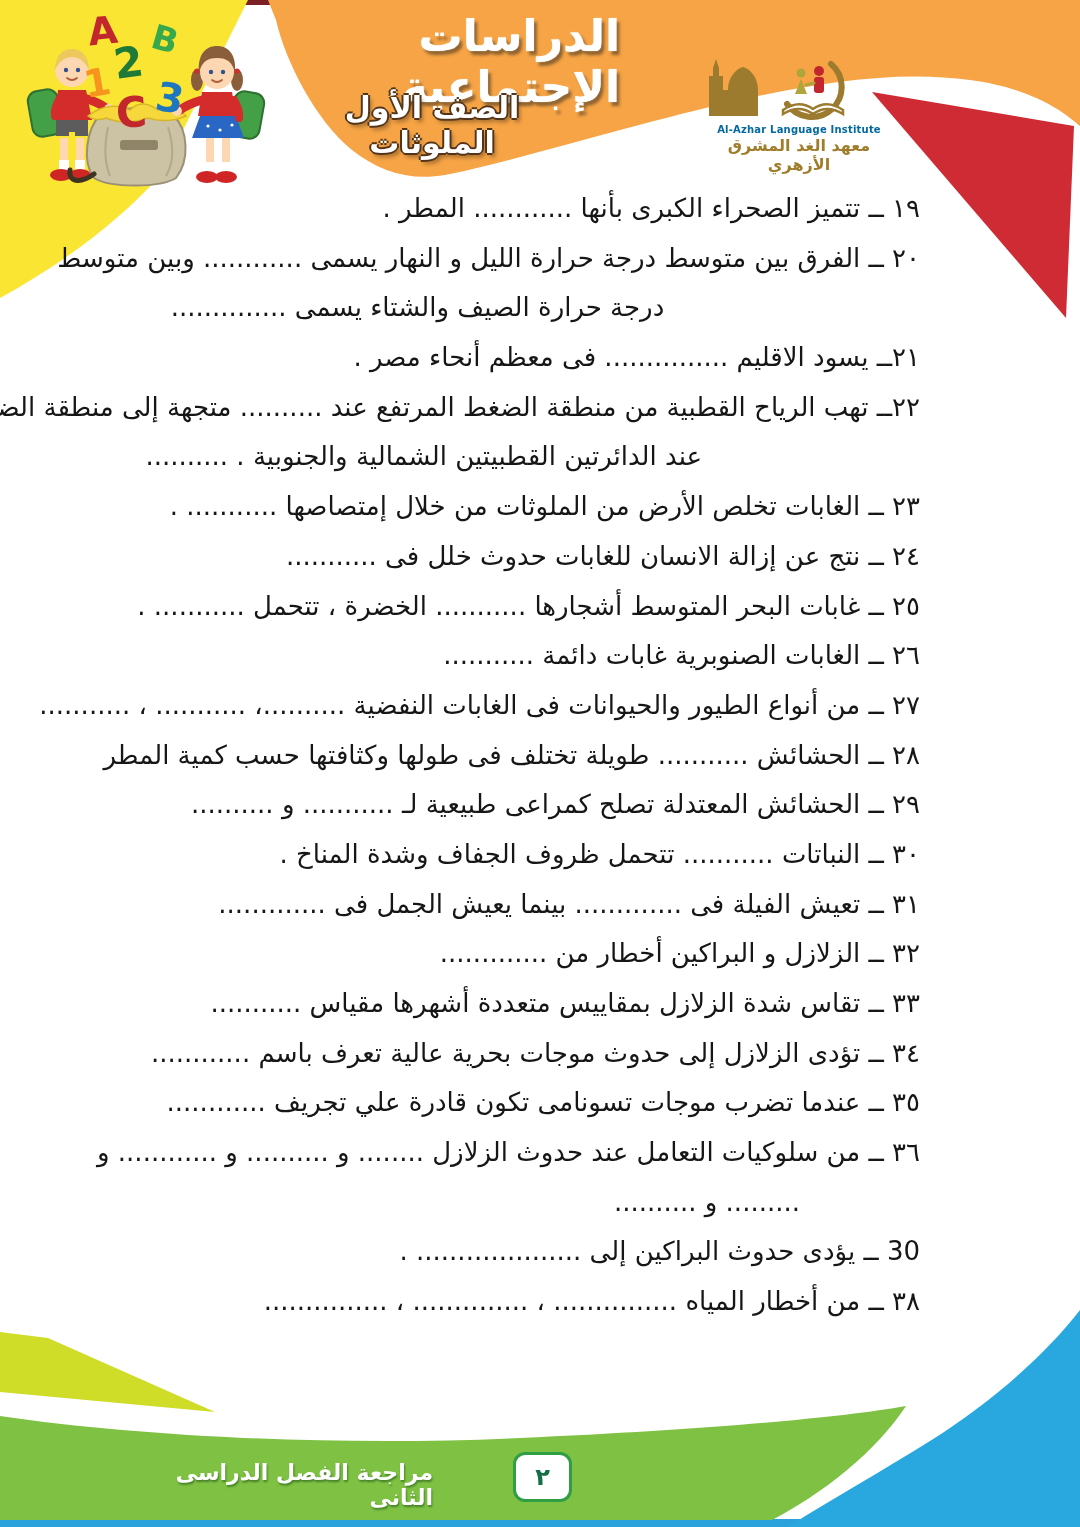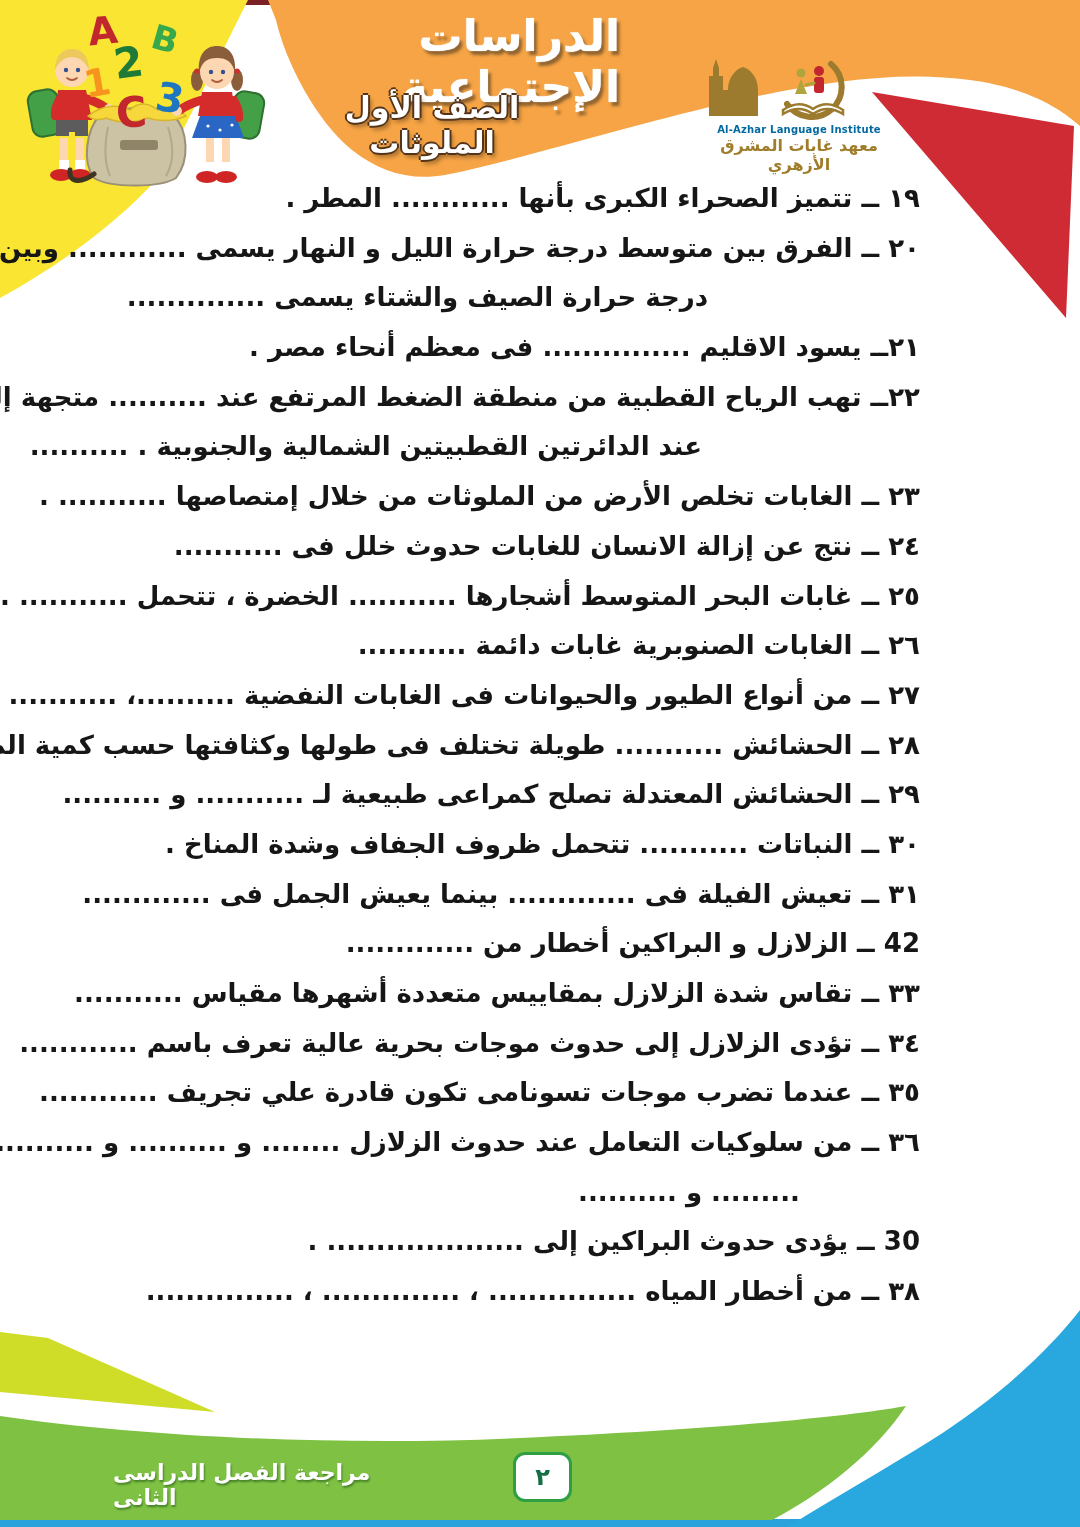--- a/index.html
+++ b/index.html
@@ -21,28 +21,28 @@
         text-shadow:0 0 1px #fdf6ea, 3px 4px 3px rgba(110,78,42,.75);}
   .doc-subtitle{position:absolute;z-index:4;left:298px;top:90px;width:268px;
         direction:rtl;text-align:center;font-size:30px;font-weight:bold;color:#ffffff;
         text-shadow:-2px 0 0 #54351a, 2px 0 0 #54351a, 0 -2px 0 #54351a, 0 2px 0 #54351a,
                     3px 4px 4px rgba(0,0,0,.35);}
 
   .logo{position:absolute;z-index:4;left:695px;top:48px;width:208px;text-align:center;}
   .logo-en{font-size:10px;font-weight:bold;color:#0369a1;letter-spacing:.2px;white-space:nowrap;}
   .logo-ar{font-size:16px;font-weight:bold;color:#a07d2b;direction:rtl;margin-top:1px;}
 
-  .questions{position:absolute;z-index:4;top:174px;right:160px;left:70px;
-        direction:rtl;text-align:right;color:#161616;font-weight:bold;font-size:26px;}
+  .questions{position:absolute;z-index:4;top:184px;right:160px;left:70px;
+        direction:rtl;text-align:right;color:#161616;font-weight:normal;font-size:26px;}
   .qline{height:49.7px;line-height:49.7px;white-space:nowrap;overflow:visible;}
   .ind-a{padding-right:155px;text-align:center;}
   .ind-b{padding-right:218px;}
   .ind-c{padding-right:120px;}
 
-  .footer-label{position:absolute;z-index:4;left:113px;top:1460px;width:320px;text-align:left;
+  .footer-label{position:absolute;z-index:4;left:113px;top:1460px;width:320px;text-align:right;
         font-size:22px;font-weight:bold;color:#ffffff;direction:rtl;
         text-shadow:1px 2px 2px rgba(30,80,20,.55);}
   .page-box{position:absolute;z-index:4;left:513px;top:1452px;width:59px;height:50px;
         background:#ffffff;border:3px solid #2f9e44;border-radius:12px;box-sizing:border-box;
         display:flex;align-items:center;justify-content:center;
         font-size:24px;font-weight:bold;color:#156f46;}
 </style>
 </head>
 <body>
 
@@ -150,40 +150,40 @@
       <g>
         <circle cx="104" cy="25" r="4.5" fill="#b0a43c"></circle>
         <path d="M104,31 l-6,15 h12 z" fill="#b0a43c"></path>
         <circle cx="122" cy="23" r="5" fill="#c1272d"></circle>
         <rect x="117" y="29" width="10" height="16" rx="3" fill="#c1272d"></rect>
         <path d="M109,37 L117,35" stroke="#b0a43c" stroke-width="3" stroke-linecap="round"></path>
       </g>
       <path d="M86,62 Q102,51 116,61 Q130,51 146,62 L146,66 Q130,56 116,66 Q102,56 86,66 Z" fill="#ffffff" stroke="#9c7a2e" stroke-width="2.5"></path>
     </svg>
     <div class="logo-en">Al-Azhar Language Institute</div>
-    <div class="logo-ar">معهد غابات المشرق الأزهري</div>
+    <div class="logo-ar">معهد الغد المشرق الأزهري</div>
   </div>
 
   <div class="questions">
     <div class="qline">١٩ ــ تتميز الصحراء الكبرى بأنها ............ المطر .</div>
     <div class="qline">٢٠ ــ الفرق بين متوسط درجة حرارة الليل و النهار يسمى ............ وبين متوسط</div>
     <div class="qline ind-a">درجة حرارة الصيف والشتاء يسمى ..............</div>
     <div class="qline">٢١ــ يسود الاقليم ............... فى معظم أنحاء مصر .</div>
     <div class="qline">٢٢ــ تهب الرياح القطبية من منطقة الضغط المرتفع عند .......... متجهة إلى منطقة الضغط</div>
     <div class="qline ind-b">عند الدائرتين القطبيتين الشمالية والجنوبية . ..........</div>
     <div class="qline">٢٣ ــ الغابات تخلص الأرض من الملوثات من خلال إمتصاصها ........... .</div>
     <div class="qline">٢٤ ــ نتج عن إزالة الانسان للغابات حدوث خلل فى ...........</div>
     <div class="qline">٢٥ ــ غابات البحر المتوسط أشجارها ........... الخضرة ، تتحمل ........... .</div>
     <div class="qline">٢٦ ــ الغابات الصنوبرية  غابات دائمة ...........</div>
     <div class="qline">٢٧ ــ من أنواع الطيور والحيوانات فى الغابات النفضية ..........، ........... ، ...........</div>
     <div class="qline">٢٨ ــ الحشائش ........... طويلة تختلف فى طولها وكثافتها حسب كمية المطر</div>
     <div class="qline">٢٩ ــ الحشائش المعتدلة تصلح كمراعى طبيعية لـ ........... و ..........</div>
     <div class="qline">٣٠ ــ النباتات ........... تتحمل ظروف الجفاف وشدة المناخ .</div>
     <div class="qline">٣١ ــ تعيش الفيلة فى ............. بينما يعيش الجمل فى .............</div>
-    <div class="qline">42 ــ الزلازل و البراكين أخطار من .............</div>
+    <div class="qline">٣٢ ــ الزلازل و البراكين أخطار من .............</div>
     <div class="qline">٣٣ ــ تقاس شدة الزلازل بمقاييس متعددة أشهرها مقياس ...........</div>
     <div class="qline">٣٤ ــ تؤدى الزلازل إلى حدوث موجات بحرية عالية تعرف باسم ............</div>
     <div class="qline">٣٥ ــ عندما تضرب موجات تسونامى تكون قادرة علي تجريف ............</div>
     <div class="qline">٣٦ ــ من سلوكيات التعامل عند حدوث الزلازل ........ و .......... و ............ و</div>
     <div class="qline ind-c">......... و ..........</div>
     <div class="qline">30 ــ يؤدى حدوث البراكين إلى .................... .</div>
     <div class="qline">٣٨ ــ من أخطار المياه ............... ،  .............. ، ...............</div>
   </div>
 
   <div class="footer-label">مراجعة الفصل الدراسى الثانى</div>

